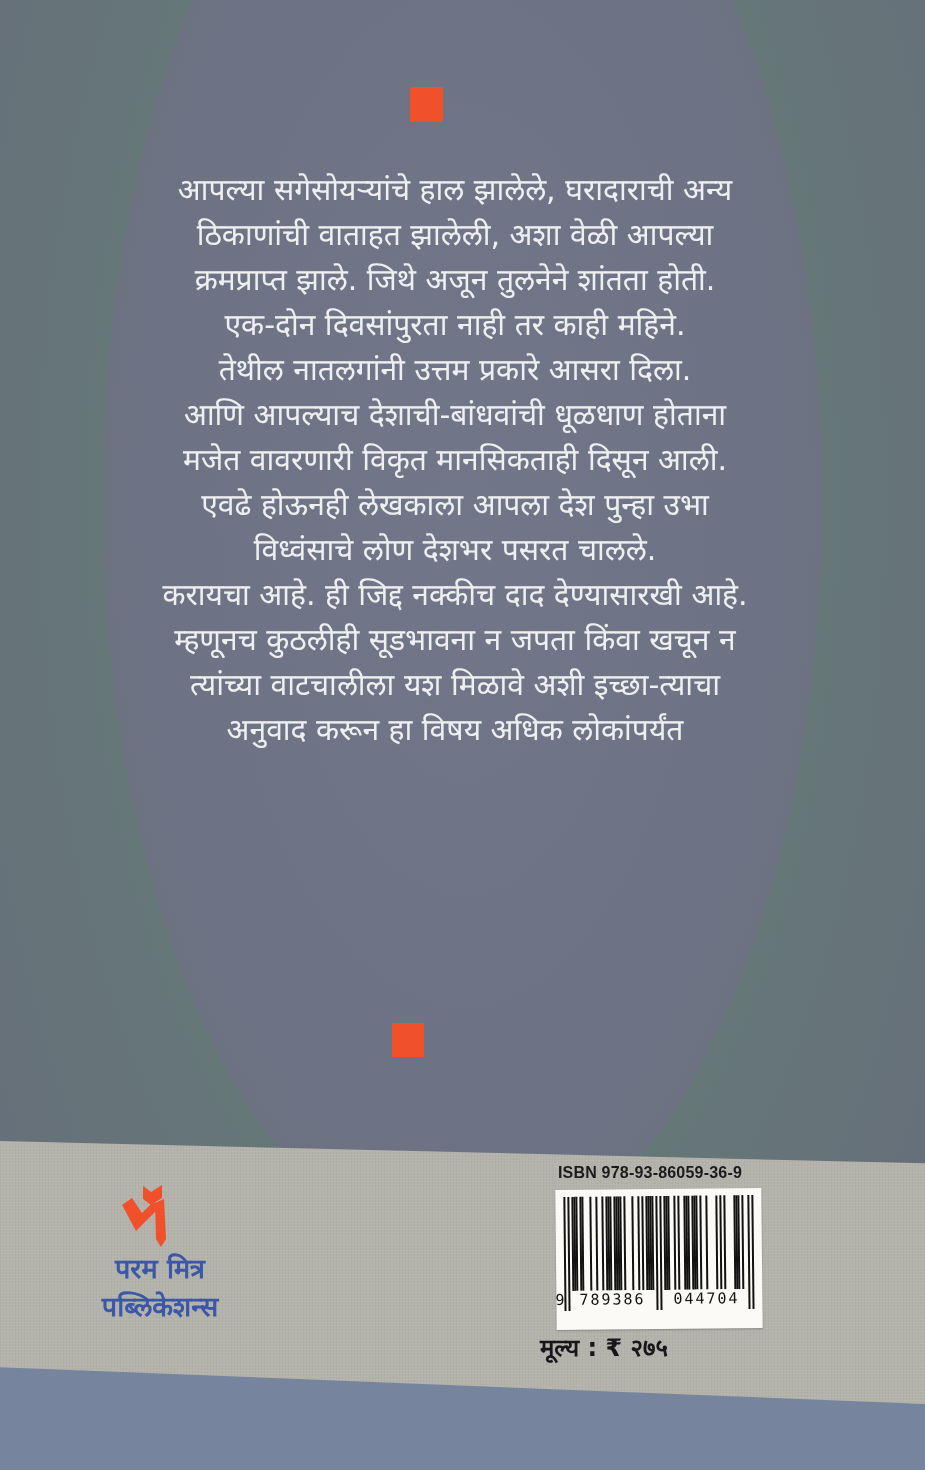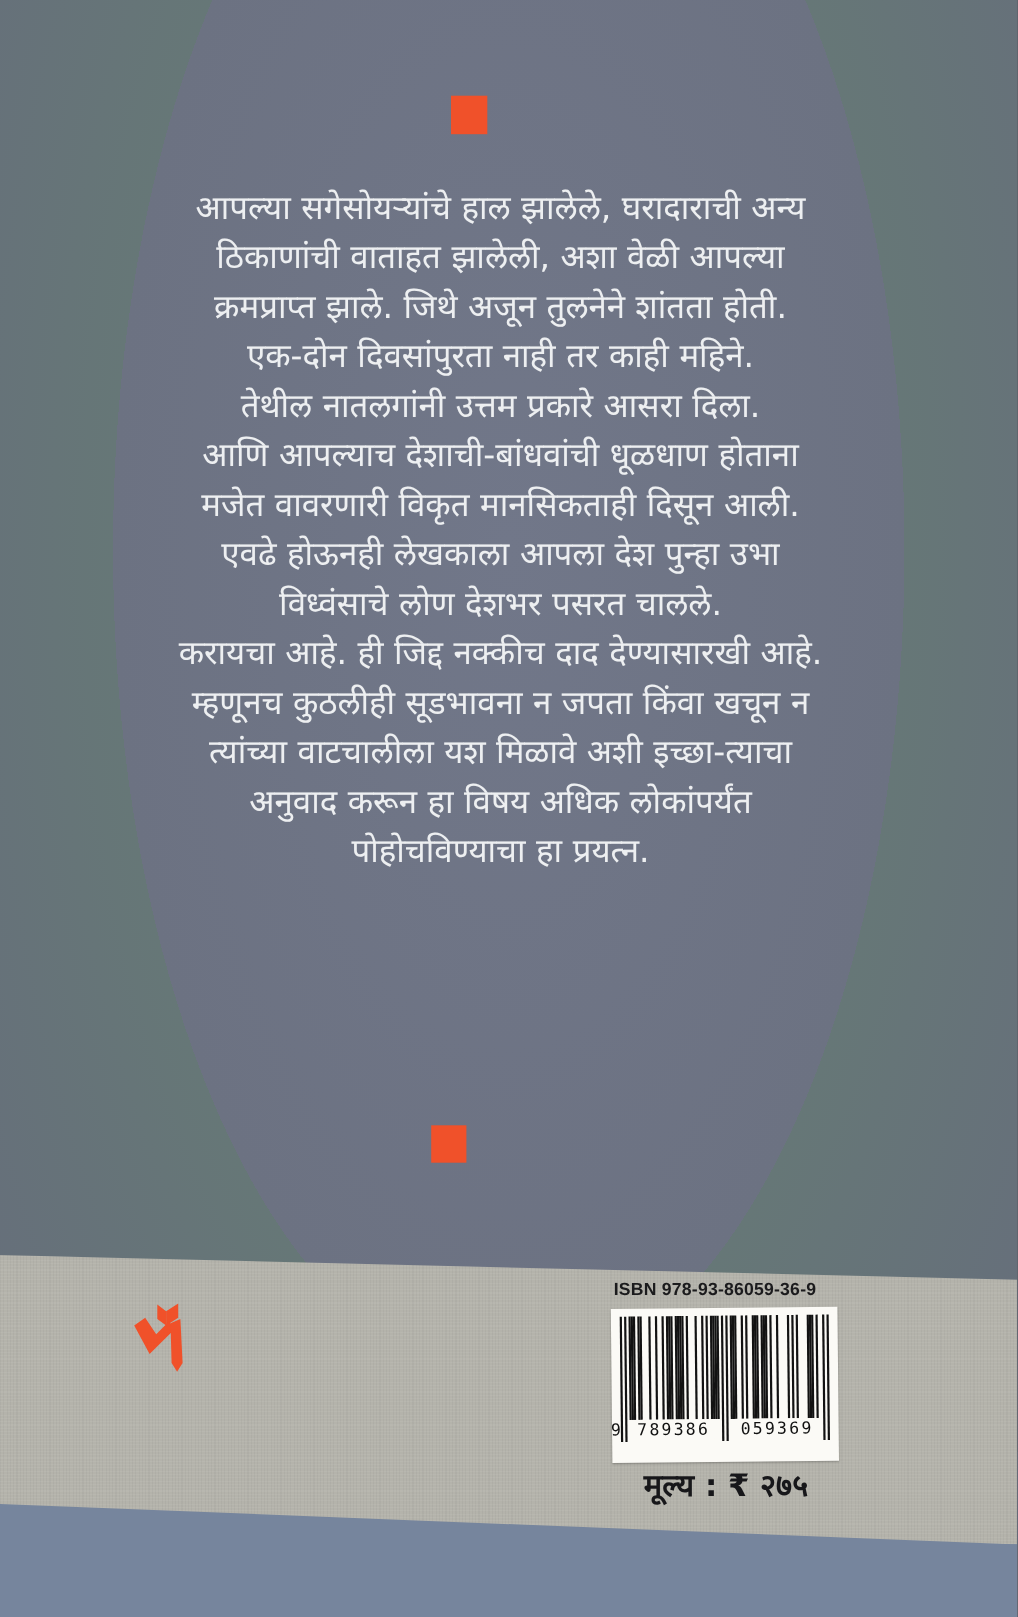--- a/index.html
+++ b/index.html
@@ -43,22 +43,22 @@
   .bars{position:absolute;left:8px;top:7px;width:190px;height:120px;}
   .bar{position:absolute;top:0;width:2px;background:#121212;}
   .bc-digits{
     position:absolute;left:8px;top:101px;width:190px;height:20px;
     font-size:15px;color:#121212;font-family:"DejaVu Sans Mono", monospace;
   }
   .bc-digits .d9{position:absolute;left:-9px;top:0;}
   .bc-digits .dg1{position:absolute;left:7px;width:82px;background:#fbfaf6;text-align:center;letter-spacing:2px;}
   .bc-digits .dg2{position:absolute;left:101px;width:82px;background:#fbfaf6;text-align:center;letter-spacing:2px;}
   .price{
-    position:absolute;left:540px;top:1330px;width:240px;text-align:center;
-    font-size:28px;font-weight:bold;color:#17171a;
+    position:absolute;left:540px;top:1330px;width:240px;text-align:left;
+    font-size:24px;font-weight:bold;color:#17171a;
   }
 </style>
 </head>
 <body>
 
 <div class="page">
 
   <div class="decor-square top"></div>
 
   <div class="blurb" lang="mr">
@@ -68,36 +68,39 @@
       <div>एक-दोन दिवसांपुरता नाही तर काही महिने.</div>
       <div>तेथील नातलगांनी उत्तम प्रकारे आसरा दिला.</div>
       <div>आणि आपल्याच देशाची-बांधवांची धूळधाण होताना</div>
       <div>मजेत वावरणारी विकृत मानसिकताही दिसून आली.</div>
       <div>एवढे होऊनही लेखकाला आपला देश पुन्हा उभा</div>
       <div>विध्वंसाचे लोण देशभर पसरत चालले.</div>
       <div>करायचा आहे. ही जिद्द नक्कीच दाद देण्यासारखी आहे.</div>
       <div>म्हणूनच कुठलीही सूडभावना न जपता किंवा खचून न</div>
       <div>त्यांच्या वाटचालीला यश मिळावे अशी इच्छा-त्याचा</div>
       <div>अनुवाद करून हा विषय अधिक लोकांपर्यंत</div>
-      <div>पोहोचविण्याचा हा प्रयत्न.</div>
     </div>
 
   <div class="decor-square bottom"></div>
 
   <div class="bottom-strip"></div>
 
   <div class="band"></div>
 
   <svg class="publisher-logo" viewBox="0 0 64 68" aria-hidden="true">
     <path d="M25,3 L33,9 L33,22 L25,16 Z" fill="#f0512a"></path>
     <path d="M33,9 L44,2 L44,15 L33,22 Z" fill="#f0512a"></path>
     <path d="M4,22 L14,15 L24,30 L36,18 L40,26 L18,48 Z" fill="#f0512a"></path>
     <path d="M37,20 L46,16 L48,56 L43,64 L38,56 Z" fill="#f0512a"></path>
   </svg>
 
+  <div class="publisher-name" lang="mr">
+    <div>परम मित्र</div>
+    <div>पब्लिकेशन्स</div>
+  </div>
 
   <div class="isbn-label">ISBN 978-93-86059-36-9</div>
 
   <div class="barcode-box">
     <div class="bars">
         <div class="bar" style="left: 0px; height: 114px;"></div>
         <div class="bar" style="left: 4px; height: 114px;"></div>
         <div class="bar" style="left: 8px; height: 94px;"></div>
         <div class="bar" style="left: 10px; height: 94px;"></div>
         <div class="bar" style="left: 12px; height: 94px;"></div>
@@ -142,19 +145,19 @@
         <div class="bar" style="left: 170px; height: 94px;"></div>
         <div class="bar" style="left: 172px; height: 94px;"></div>
         <div class="bar" style="left: 174px; height: 94px;"></div>
         <div class="bar" style="left: 178px; height: 94px;"></div>
         <div class="bar" style="left: 184px; height: 114px;"></div>
         <div class="bar" style="left: 188px; height: 114px;"></div>
       </div>
     <div class="bc-digits">
       <span class="d9">9</span>
       <span class="dg1">789386</span>
-      <span class="dg2">059369</span>
+      <span class="dg2">044704</span>
     </div>
   </div>
 
   <div class="price" lang="mr">मूल्य : ₹ २७५</div>
 
 </div>
 
 </body></html>

